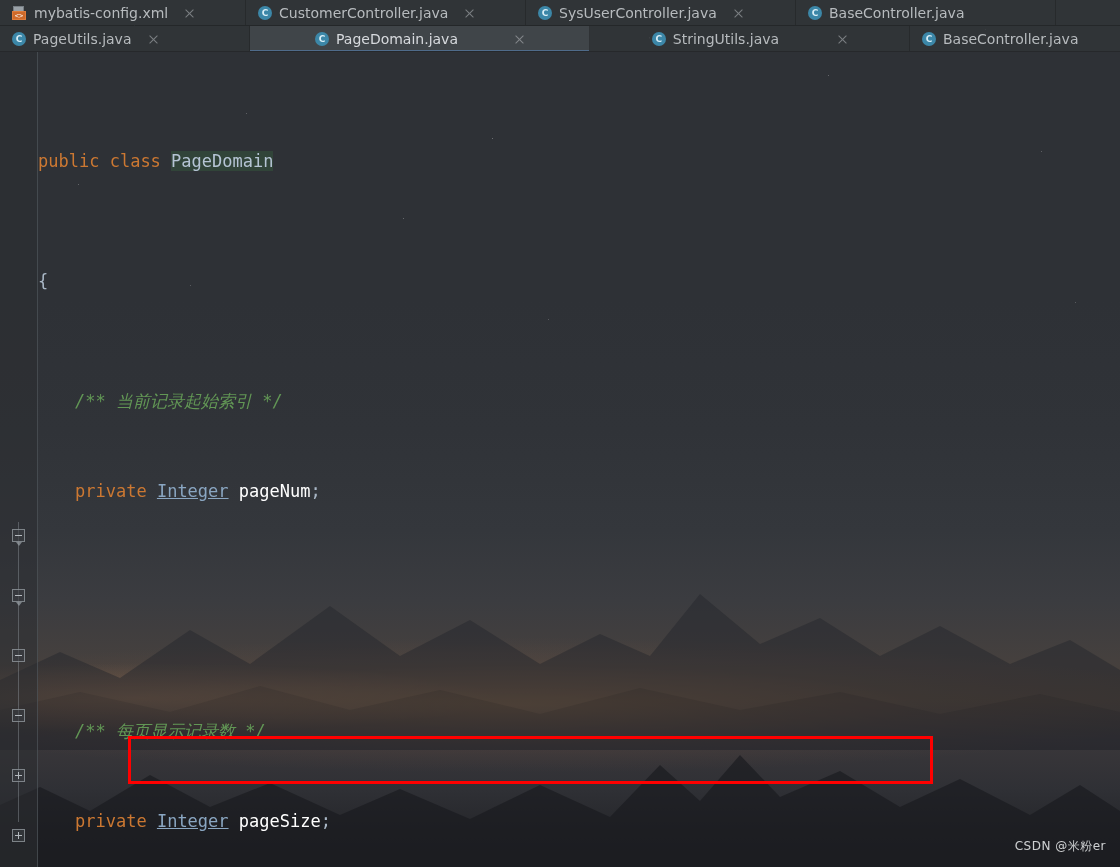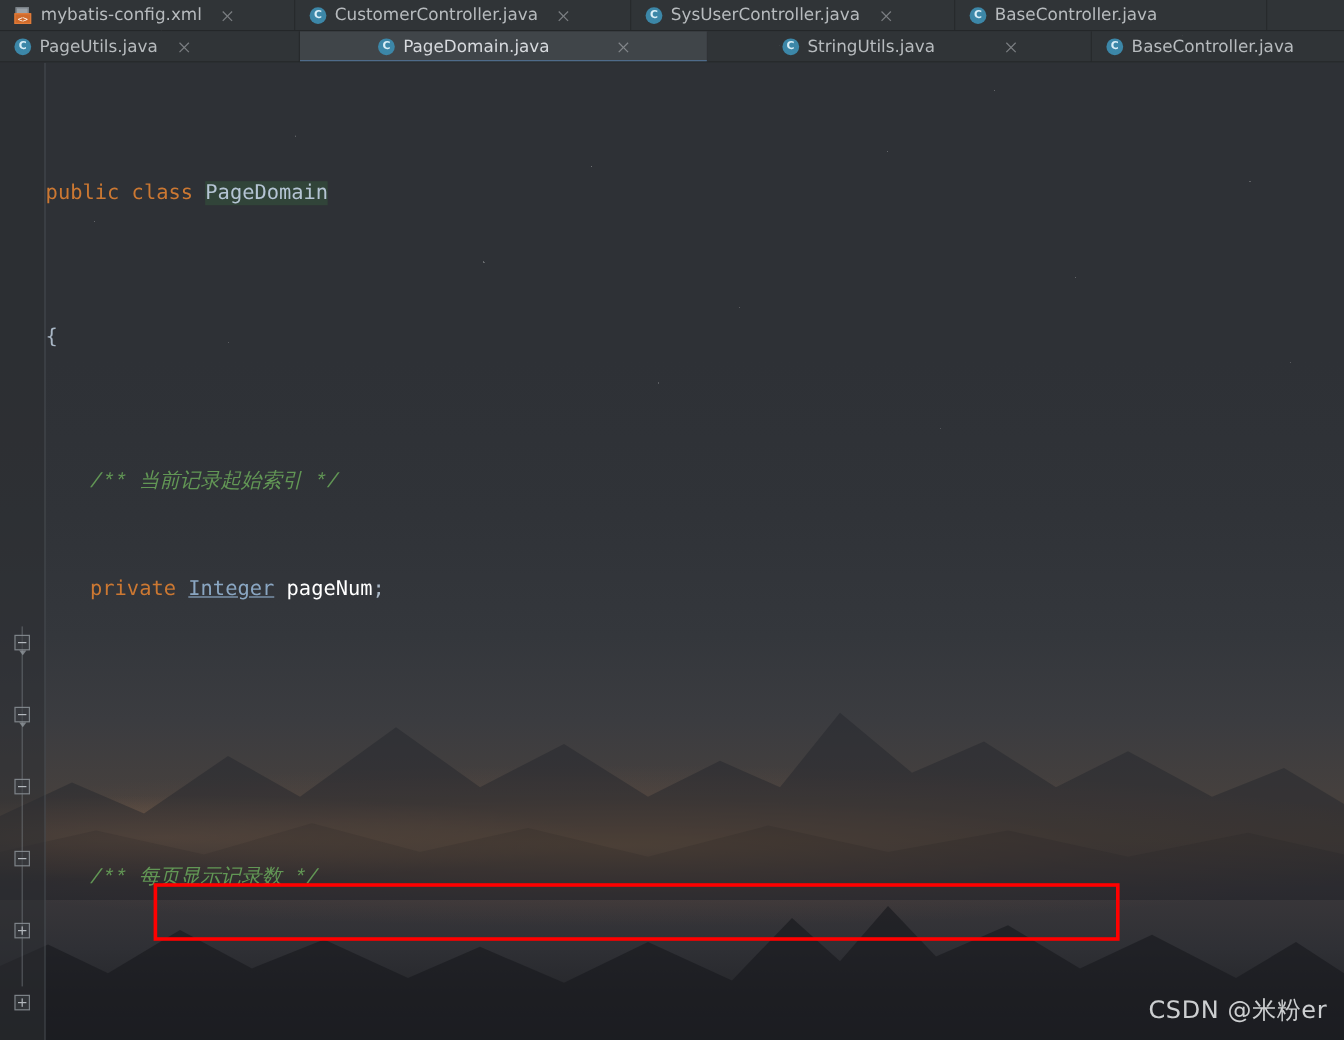--- a/index.html
+++ b/index.html
@@ -204,39 +204,39 @@
     line-height: 30px;
     white-space: pre;
     color: #a9b7c6;
   }
   .line { height: 30px; padding-left: 37px; position: relative; }
 
   
   .kw    { color:#cc7832; }
   .type2 { color:#8aa6c2;text-decoration:underline; }
   .fld   { color:#ffffff; }
-  .cmt   { color:#629755; font-style: italic; font-family: Liberation Mono, monospace; }
+  .cmt   { color:#629755; font-style: italic; }
   .punc  { color:#a9b7c6; }
   .cls   { color:#b5c4d4; }
   .caret-hl { background: rgba(52,90,60,0.48); }
 
   
   .redbox {
     position: absolute;
     z-index: 9;
     border: 3px solid #ff0000;
     pointer-events: none;
   }
 
   
   .watermark {
     position: absolute;
     z-index: 9;
     font-family: "DejaVu Sans", "Liberation Sans", sans-serif;
-    font-size: 20px;
+    font-size: 12px;
     color: rgba(236,238,240,0.85);
     letter-spacing: .5px;
   }
 </style>
 </head>
 <body>
 
 <div id="ide">
 
   <div class="bg-photo"></div>
@@ -321,20 +321,21 @@
       <div class="line" style="padding-left:0"><span class="kw">public</span> <span class="kw">class</span> <span class="cls caret-hl">PageDomain</span></div>
 
       <div class="line" style="padding-left:0"><span class="punc">{</span></div>
 
       <div class="line"><span class="cmt">/** <span>当前记录起始索引</span> */</span></div>
       <div class="line"><span class="kw">private</span> <span class="type2">Integer</span> <span class="fld">pageNum</span><span class="punc">;</span></div>
 
       <div class="line"> </div>
 
       <div class="line"><span class="cmt">/** <span>每页显示记录数</span> */</span></div>
+      <div class="line"><span class="kw">private</span> <span class="type2">Integer</span> <span class="fld">pageSize</span><span class="punc">;</span></div>
 
       
 
       
       
 
       
 
       
       

